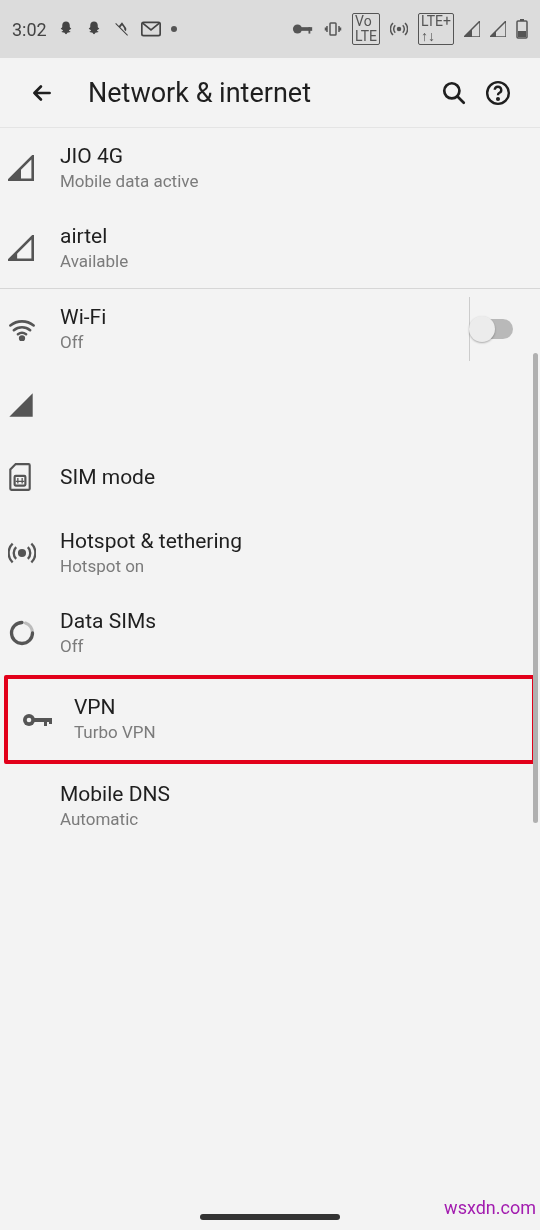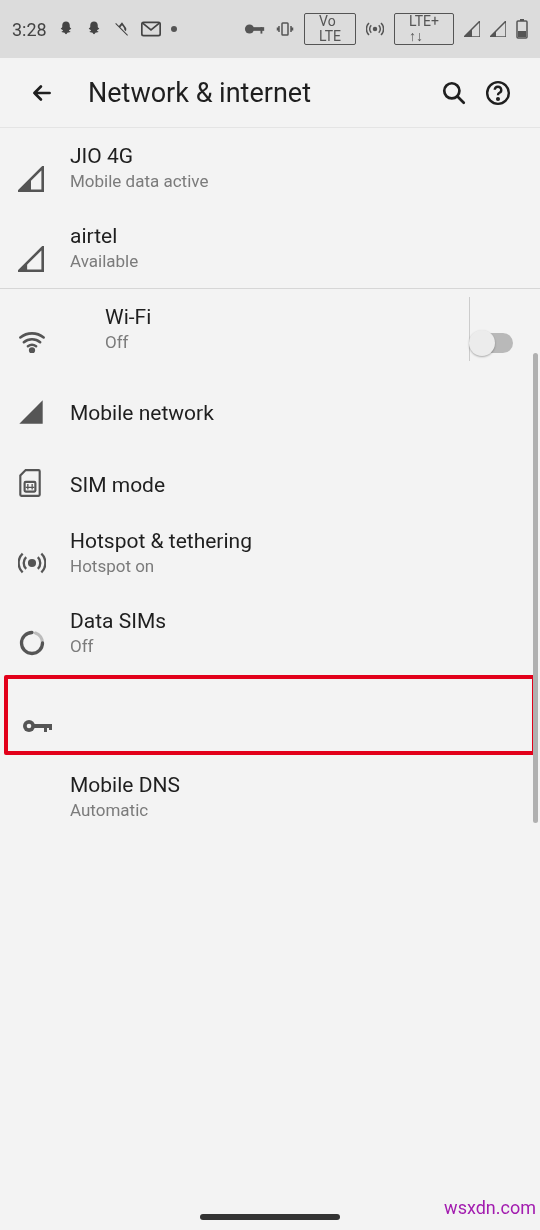--- a/index.html
+++ b/index.html
@@ -5,43 +5,43 @@
   * { box-sizing: border-box; margin: 0; padding: 0; }
   html, body { width: 540px; height: 1230px; font-family: Roboto, "Segoe UI", Arial, sans-serif; background: #f3f3f3; color: #212121; }
   .status-bar { height: 58px; background: #dcdcdc; display: flex; align-items: center; justify-content: space-between; padding: 0 12px; font-size: 18px; color: #444; }
   .status-left, .status-right { display: flex; align-items: center; gap: 10px; }
   .status-left span, .status-right span { display: inline-flex; align-items: center; }
   .status-right span { font-size: 14px; color:#555;}
   .header { height: 70px; display: flex; align-items: center; padding: 0 20px; background: #f3f3f3; border-bottom: 1px solid #e4e4e4;}
   .header .title { font-size: 27px; color: #1f1f1f; font-weight: 400; flex: 1; margin-left: 24px;}
   .header .icon-btn { width: 44px; height: 44px; display: flex; align-items: center; justify-content: center; }
   .list { }
-  .row { display: flex; align-items: flex-end; padding: 16px 18px 16px 18px; min-height: 72px; }
+  .row { display: flex; align-items: center; padding: 16px 18px 16px 8px; min-height: 72px; }
   .row .icon { width: 52px; display: flex; align-items: center; justify-content: flex-start; color:#555; }
   .row .texts { flex: 1; display:flex; flex-direction:column; gap:2px;}
   .row .label { font-size: 21px; color: #1f1f1f; }
   .row .sub { font-size: 17px; color: #7b7b7b; line-height: 1.3;}
   .toggle { position: relative; width: 42px; height: 20px; background: #b9b9b9; border-radius: 10px; }
   .toggle::after { content:""; position:absolute; left:-2px; top:-3px; width:26px; height:26px; background:#ececec; border-radius:50%; box-shadow:0 1px 2px rgba(0,0,0,.3);}
   .wifi-divider { position:absolute; right:70px; top:8px; bottom:8px; width:1px; background:#ccc;}
-  .wifi-row { position: relative; gap: 35px; }
+  .wifi-row { position: relative; }
   .section-divider { height: 1px; background: #d6d6d6; }
   .highlight { border: 4px solid #e2001a; margin: 2px 4px; border-radius:2px;}
   .nav-pill { position: absolute; bottom: 10px; left: 50%; transform: translateX(-50%); width: 140px; height: 6px; background: #333; border-radius: 3px;}
   .watermark { position:absolute; bottom:12px; right:4px; font-size:18px; color:#a21caf;}
   .scroll-indicator { position:absolute; right:2px; top:225px; width:5px; height:470px; background:#b0b0b0; border-radius:3px;}
   svg { display:block; }
-  .tiny { font-size:10px; border:1px solid #555; border-radius:2px; padding:0 14px; line-height:1.1;}
+  .tiny { font-size:10px; border:1px solid #555; border-radius:2px; padding:0 2px; line-height:1.1;}
 </style>
 </head>
 <body>
 
 <div class="status-bar">
   <div class="status-left">
-    <span>3:28</span>
+    <span>3:02</span>
     <span>
       <svg width="18" height="18" viewBox="0 0 24 24" fill="#444">
           <path d="M12 2c3 0 5 2 5 5v2c0 1 1 2 2 2-1 2-3 2-3 3 0 1 2 1 2 2-2 1-3 0-4 1-1 1-1 2-2 2s-1-1-2-2c-1-1-2 0-4-1 0-1 2-1 2-2 0-1-2-1-3-3 1 0 2-1 2-2V7c0-3 2-5 5-5z"></path>
         </svg>
     </span>
     <span>
       <svg width="18" height="18" viewBox="0 0 24 24" fill="#444">
           <path d="M12 2c3 0 5 2 5 5v2c0 1 1 2 2 2-1 2-3 2-3 3 0 1 2 1 2 2-2 1-3 0-4 1-1 1-1 2-2 2s-1-1-2-2c-1-1-2 0-4-1 0-1 2-1 2-2 0-1-2-1-3-3 1 0 2-1 2-2V7c0-3 2-5 5-5z"></path>
         </svg>
     </span>
@@ -171,21 +171,20 @@
     </div>
   </div>
 
   <div class="row">
     <div class="icon">
       <svg width="26" height="26" viewBox="0 0 20 20">
           <path d="M1 19L19 1V19z" fill="#555"></path>
         </svg>
     </div>
     <div class="texts">
-      <div class="label">Mobile network</div>
     </div>
   </div>
 
 
   <div class="row">
     <div class="icon">
       <svg width="24" height="28" viewBox="0 0 20 26" fill="none" stroke="#555" stroke-width="2">
           <path d="M6 1h12a1 1 0 0 1 1 1v22a1 1 0 0 1-1 1H2a1 1 0 0 1-1-1V6l5-5z"></path>
           <rect x="5" y="12" width="10" height="9" rx="1"></rect>
           <path d="M8 14v5M12 14v5M6 17h8" stroke-width="1.2"></path>
@@ -226,20 +225,24 @@
     <div class="row" style="padding-left:14px;">
       <div class="icon">
         <svg width="30" height="18" viewBox="0 0 30 16" fill="#555">
             <circle cx="7" cy="8" r="6"></circle>
             <circle cx="7" cy="8" r="2.3" fill="#f3f3f3"></circle>
             <rect x="12" y="6" width="16" height="4"></rect>
             <rect x="22" y="6" width="3" height="8"></rect>
             <rect x="27" y="6" width="3" height="6"></rect>
           </svg>
       </div>
+      <div class="texts">
+        <div class="label">VPN</div>
+        <div class="sub">Turbo VPN</div>
+      </div>
     </div>
   </div>
 
   <div class="row">
     <div class="icon"></div>
     <div class="texts">
       <div class="label">Mobile DNS</div>
       <div class="sub">Automatic</div>
     </div>
   </div>

